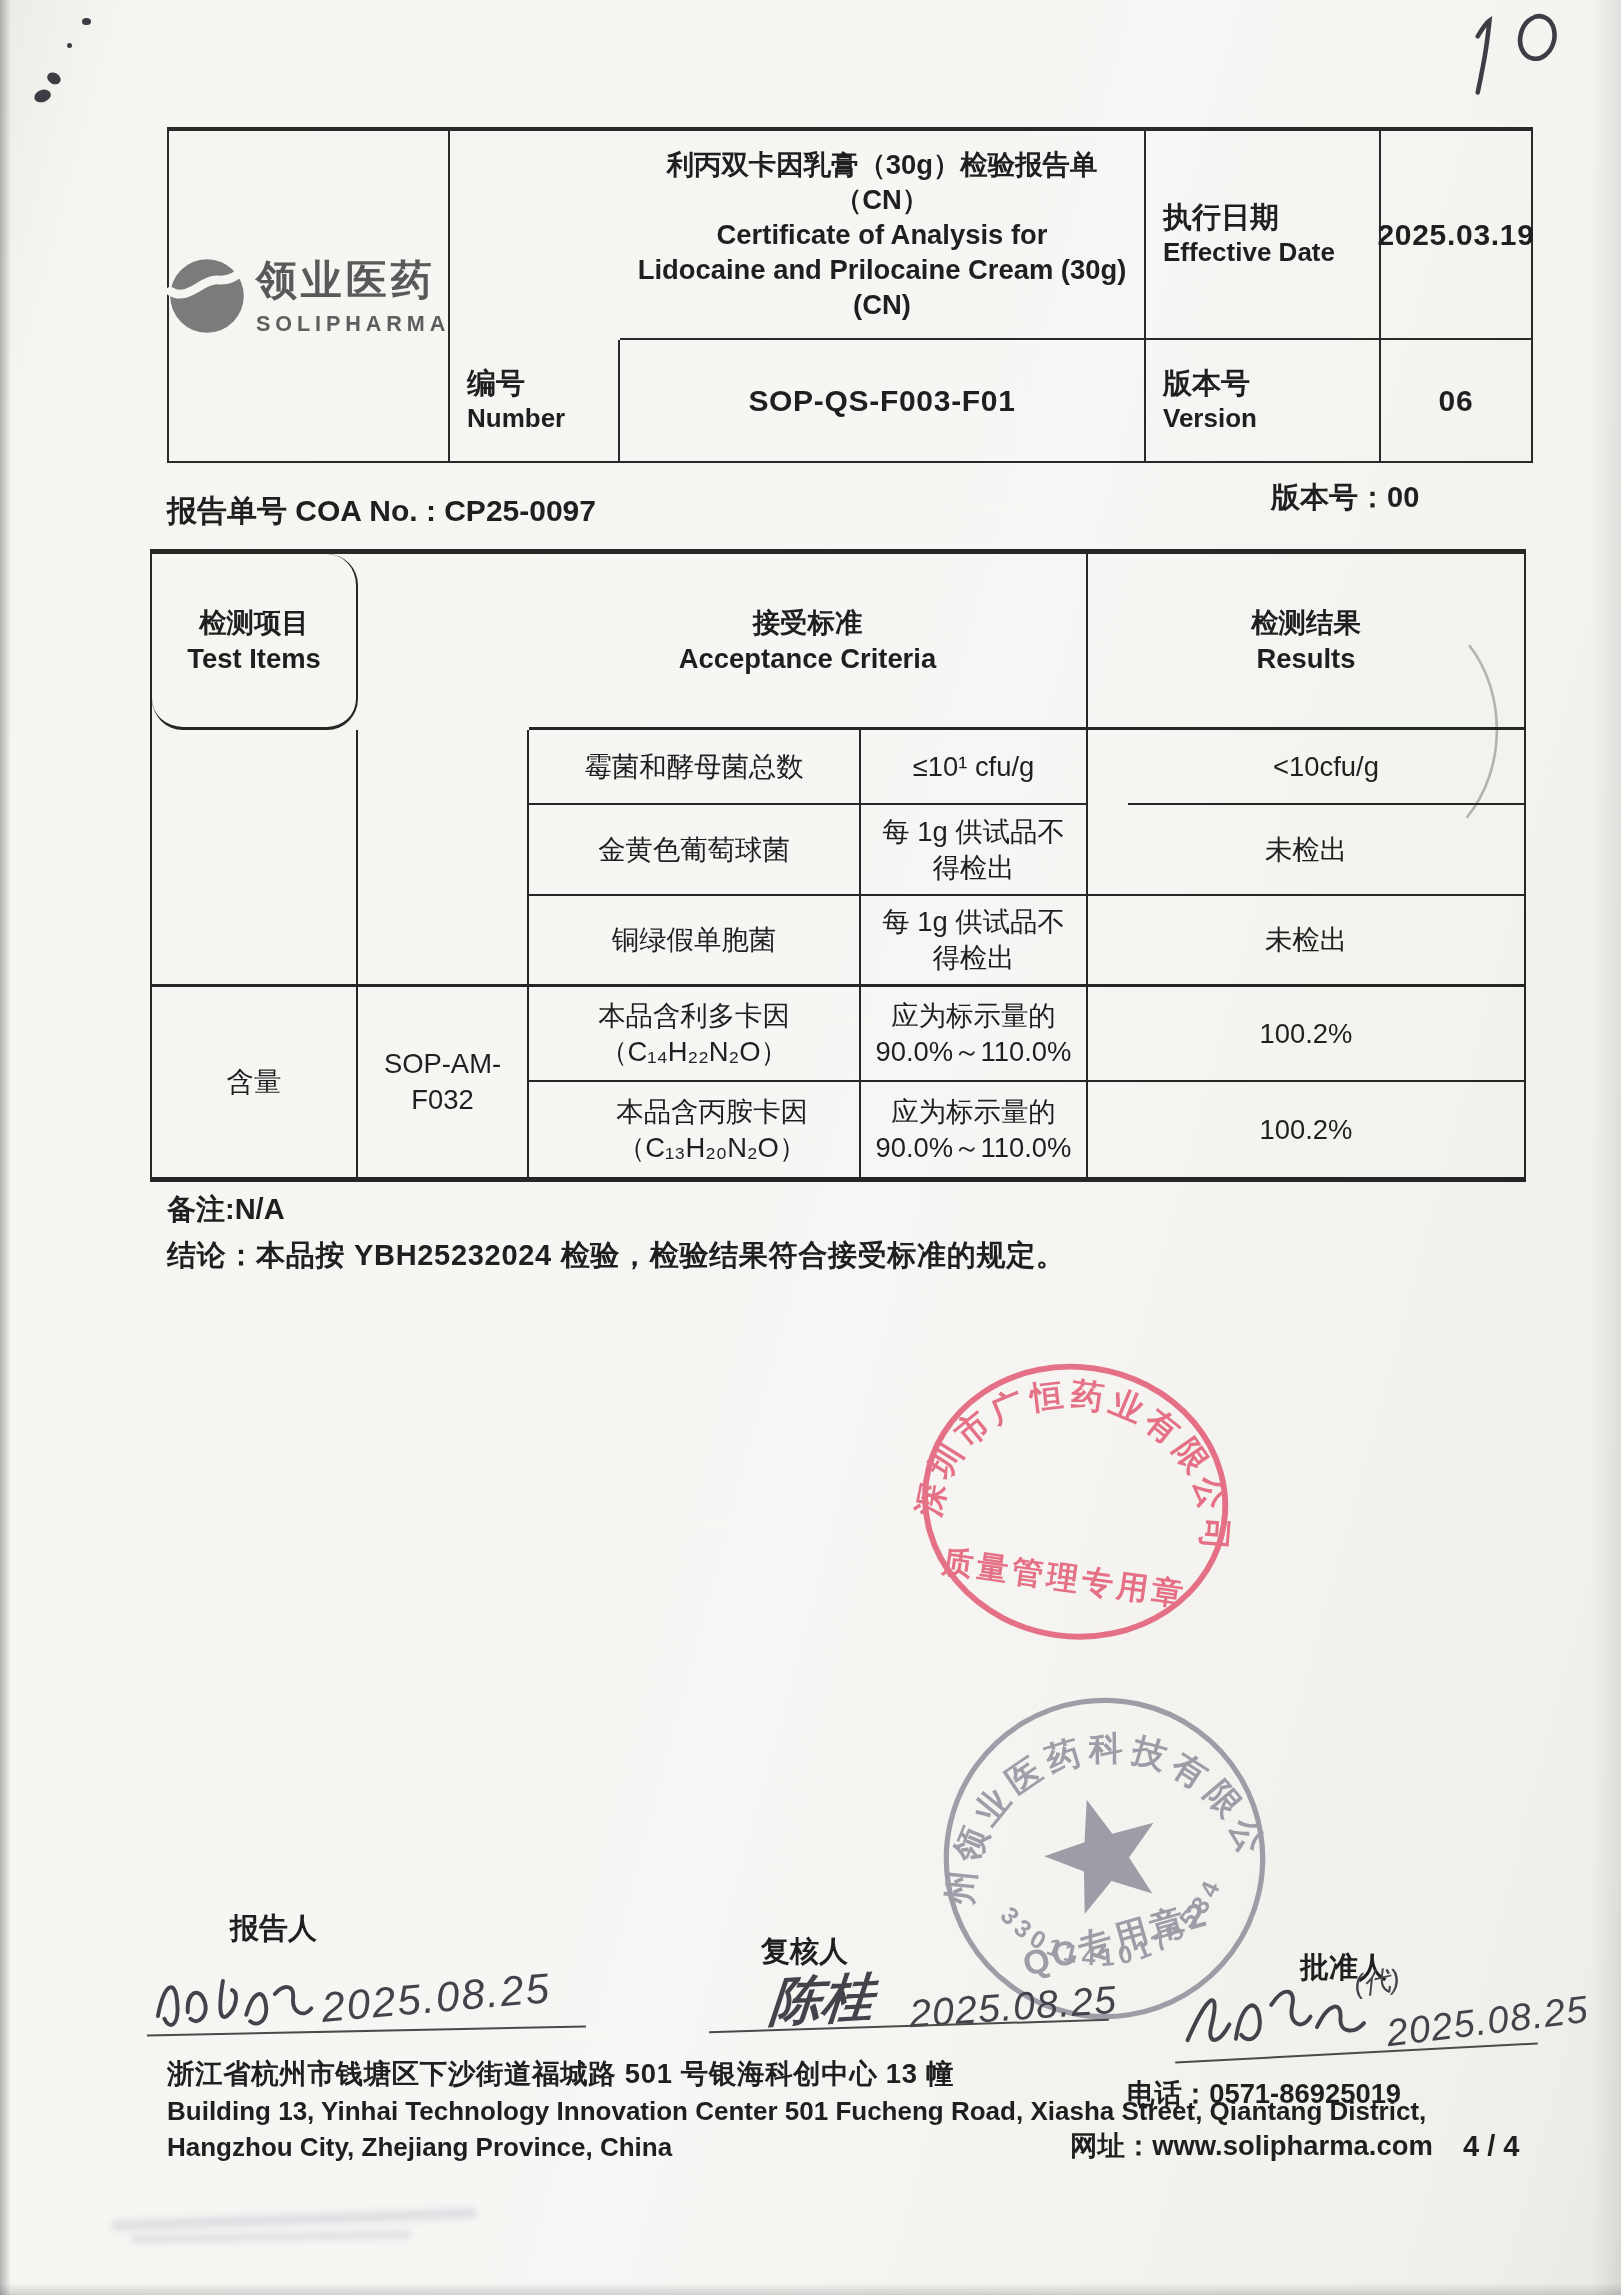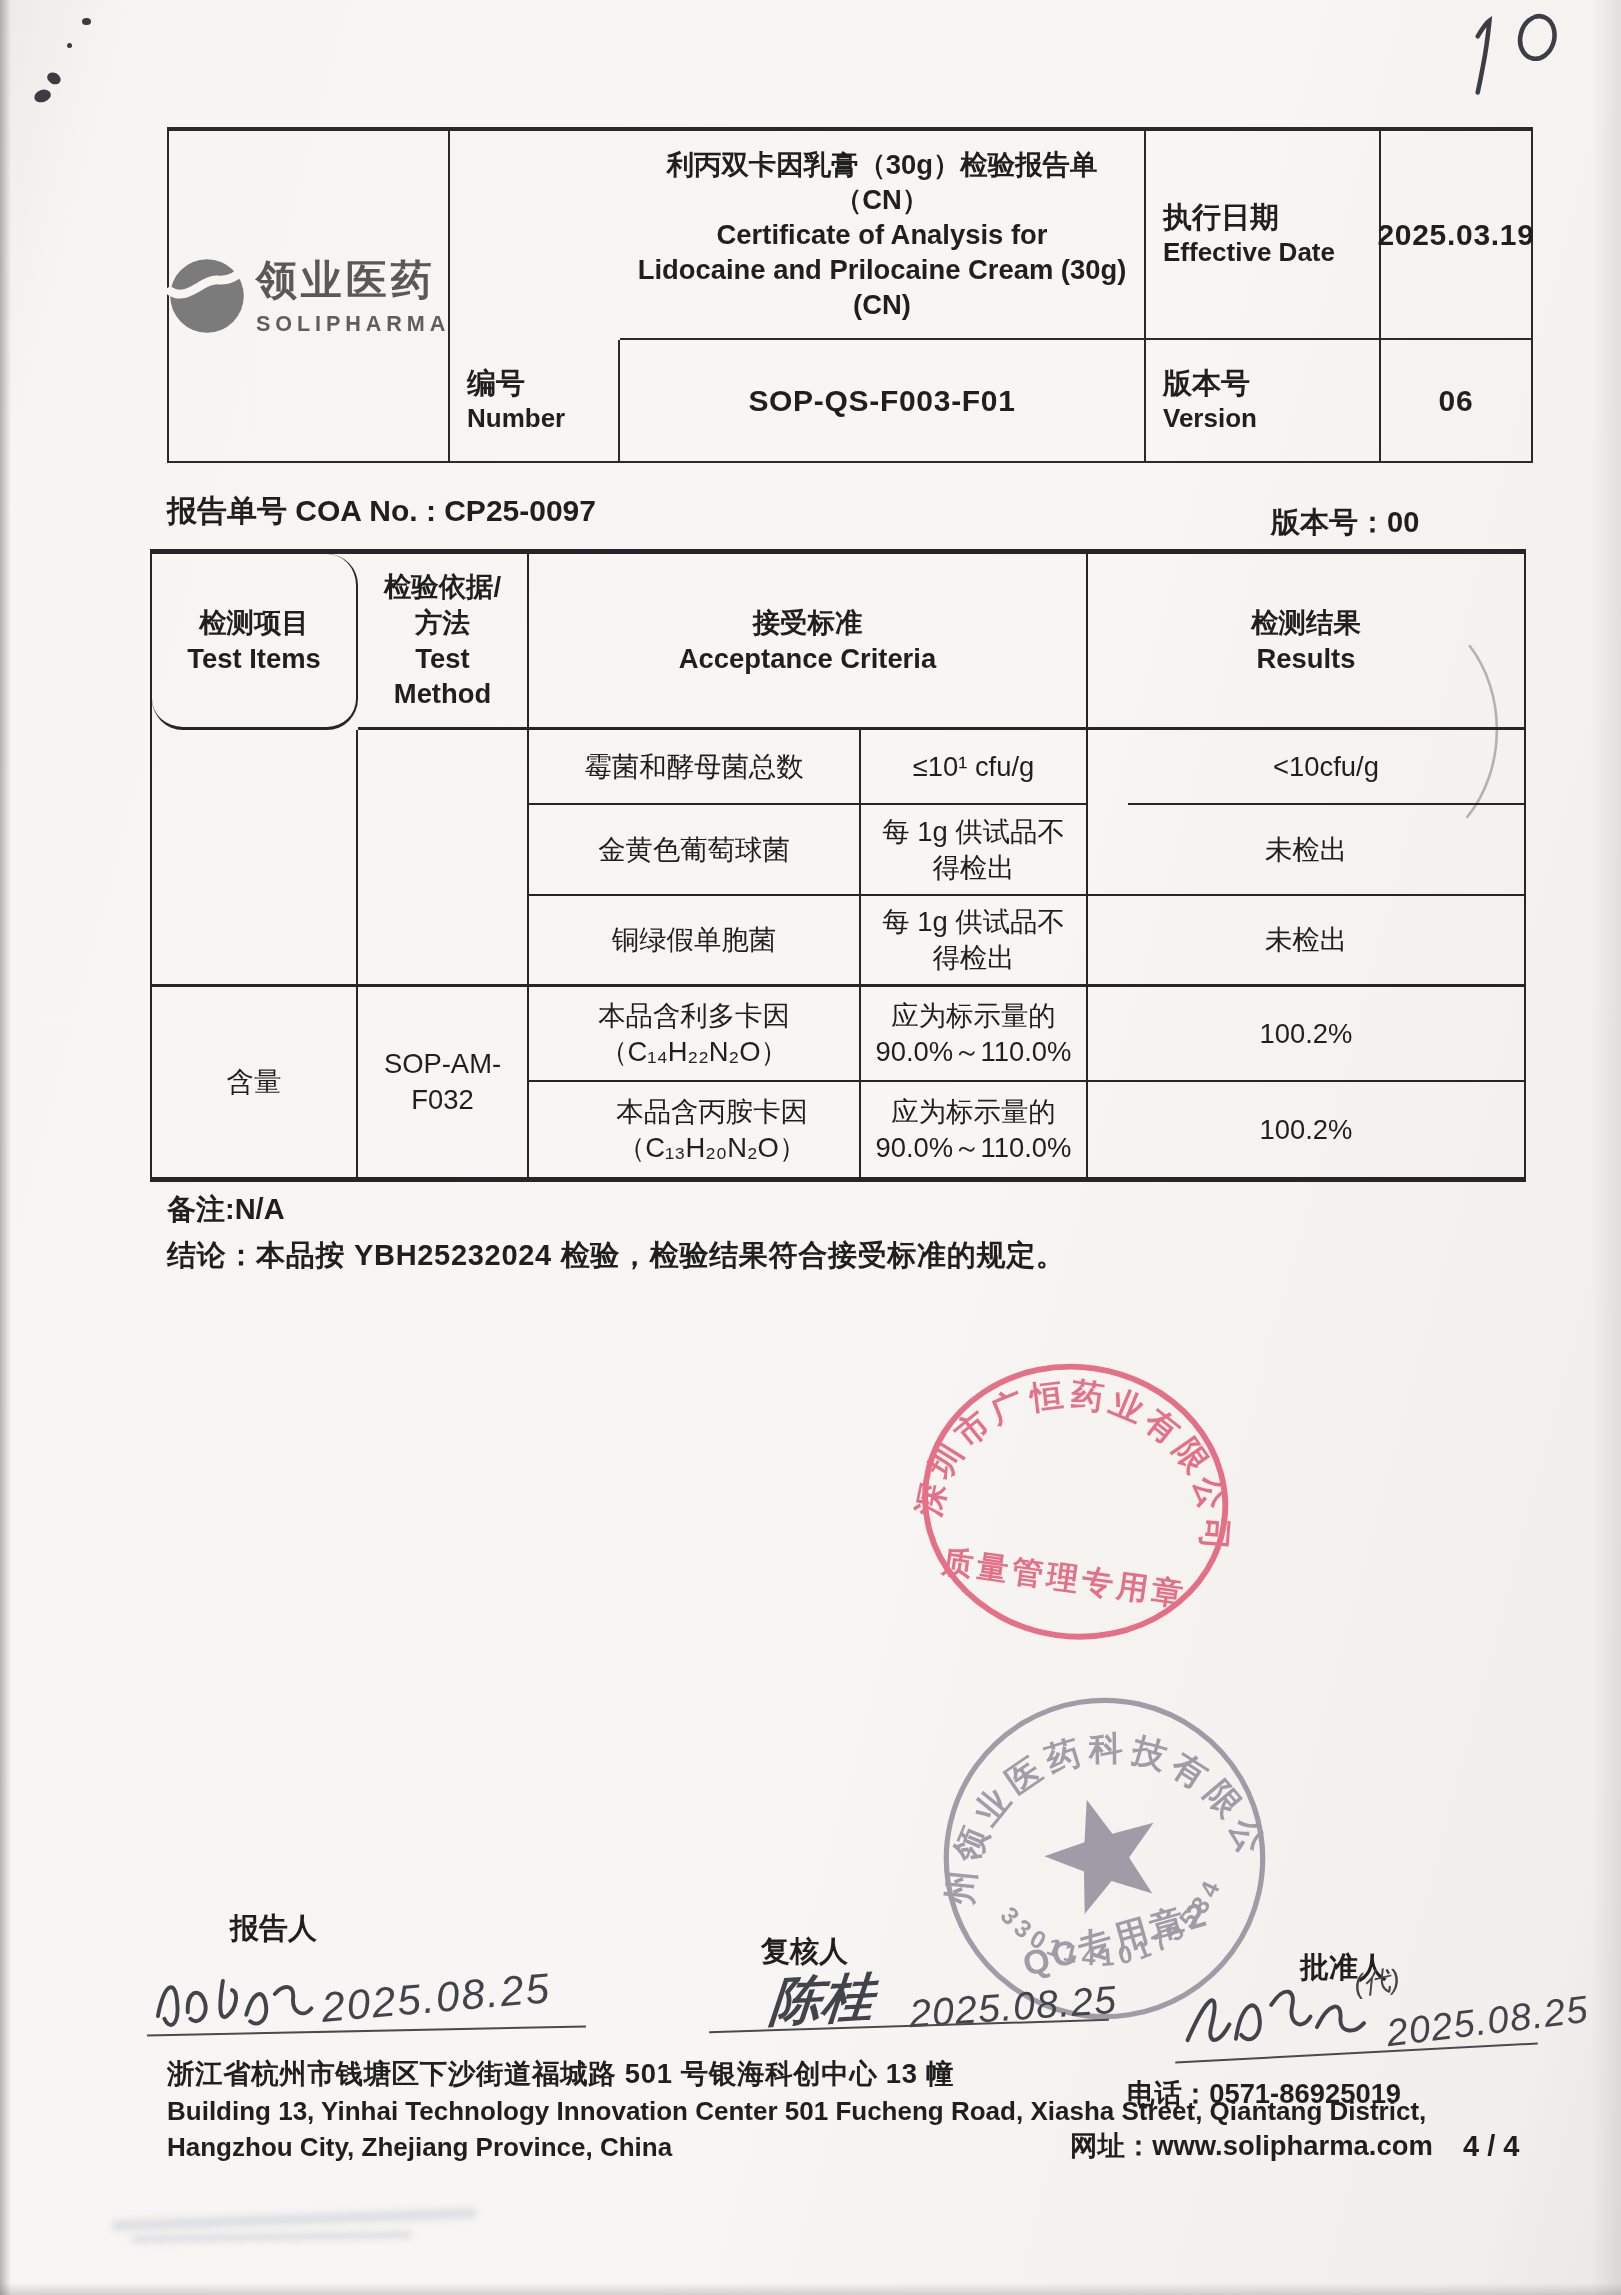--- a/index.html
+++ b/index.html
@@ -37,21 +37,21 @@
   .en40{font-size:26px;font-weight:700;}
   .title-line{font-size:27.4px;font-weight:700;line-height:1.28;}
   .big-val{font-size:30px;font-weight:700;letter-spacing:0.7px;}
   .ht-logo{grid-column:1;grid-row:1/3;border-bottom:none;}
   .logo-wrap{display:flex;align-items:center;gap:9.1px;}
   .logo-txt{display:flex;flex-direction:column;align-items:flex-start;}
   .logo-cn{font-size:41px;font-weight:700;color:#595959;letter-spacing:3.9px;}
   .logo-en{font-size:21.6px;font-weight:700;color:#5e5e5e;letter-spacing:4.9px;margin-top:2.6px;}
   
   .coa-line{left:167px;top:491px;font-size:30px;font-weight:700;}
-  .ver-note{left:1271px;top:503px;font-size:29px;font-weight:700;}
+  .ver-note{left:1271px;top:478px;font-size:29px;font-weight:700;}
   
   .main-table{
     left:150px;top:549px;
     grid-template-columns:206px 171px 332px 227px 436px;
     grid-template-rows:176px 75px 91px 91px 95px 95px;
     border:2px solid #262626;border-top-width:5.9px;border-bottom-width:5.9px;
   }
   .main-table .cell{border-color:#262626;font-size:27.4px;}
   .hb{border-bottom-width:3.9px !important;}
   .fb{border-bottom-width:3.3px !important;}
@@ -151,26 +151,20 @@
   </div>
 
   <div class="abs coa-line">报告单号 COA No. : CP25-0097</div>
   <div class="abs ver-note">版本号：00</div>
 
   <div class="abs grid main-table">
     <div class="cell mt-c1h mt-head hb">
       <span>检测项目</span>
       <span class="en">Test Items</span>
     </div>
-    <div class="cell mt-c2h mt-head hb">
-      <span>检验依据/</span>
-      <span>方法</span>
-      <span class="en">Test</span>
-      <span class="en">Method</span>
-    </div>
     <div class="cell mt-c34h mt-head hb">
       <span>接受标准</span>
       <span class="en">Acceptance Criteria</span>
     </div>
     <div class="cell mt-c5h mt-head hb lastcol">
       <span>检测结果</span>
       <span class="en">Results</span>
     </div>
 
     <div class="cell mt-blank1 fb"></div>

